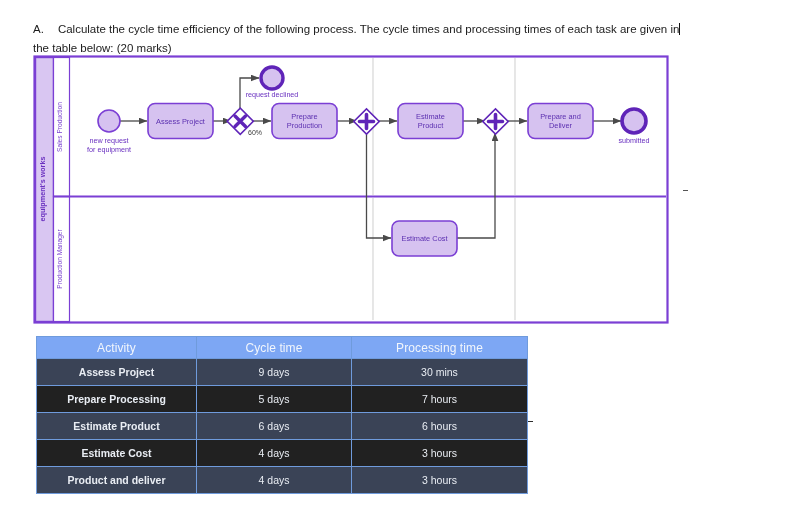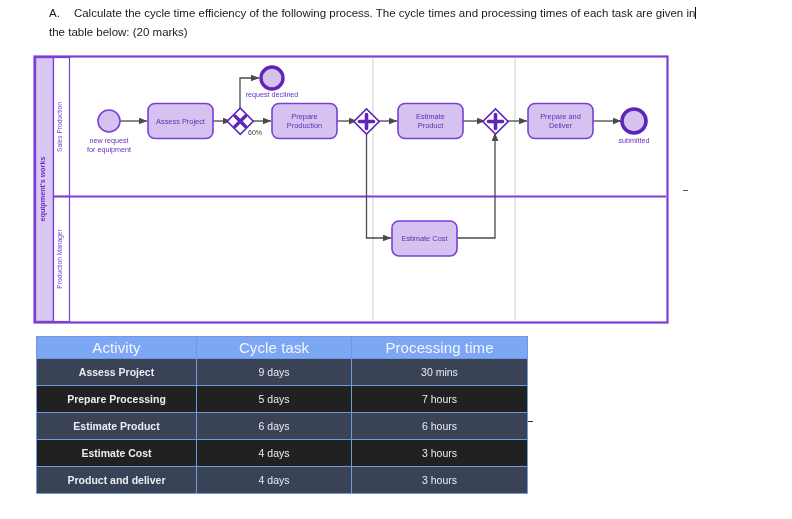--- a/index.html
+++ b/index.html
@@ -13,26 +13,25 @@
     height: 519px;
     font-family: "Liberation Sans", sans-serif;
     position: relative;
     overflow: hidden;
   }
 
   
   #question-prompt {
     position: absolute;
     left: 33px;
-    top: 4px;
+    top: 20px;
     width: 718px;
     font-size: 11.5px;
     line-height: 19px;
     color: #1b1b1b;
-    margin-left: 16px;
   }
   #question-prompt .q-letter {
     display: inline-block;
     margin-right: 14px;
   }
   #question-prompt .caret {
     display: inline-block;
     width: 1px;
     height: 12px;
     background: #111;
@@ -68,21 +67,21 @@
     padding: 0 4px;
     font-weight: normal;
     color: #e9edf3;
     overflow: hidden;
     white-space: nowrap;
   }
   #activity-table thead th {
     background: #7da7f4;
     color: #f2f6fc;
     height: 21px;
-    font-size: 15px;
+    font-size: 12px;
     letter-spacing: .1px;
   }
   #activity-table tbody tr.row-odd td { background: #3a4356; }
   #activity-table tbody tr.row-even td { background: #212121; }
   #activity-table tbody td:first-child { font-weight: bold; }
   #activity-table col.col-activity { width: 160px; }
   #activity-table col.col-cycle { width: 155px; }
   #activity-table col.col-proc { width: 176px; }
 
   
@@ -202,21 +201,21 @@
 
 <table id="activity-table">
   <colgroup>
     <col class="col-activity">
     <col class="col-cycle">
     <col class="col-proc">
   </colgroup>
   <thead>
     <tr>
       <th>Activity</th>
-      <th>Cycle task</th>
+      <th>Cycle time</th>
       <th>Processing time</th>
     </tr>
   </thead>
   <tbody>
     <tr class="row-odd">
       <td>Assess Project</td>
       <td>9 days</td>
       <td>30 mins</td>
     </tr>
     <tr class="row-even">

